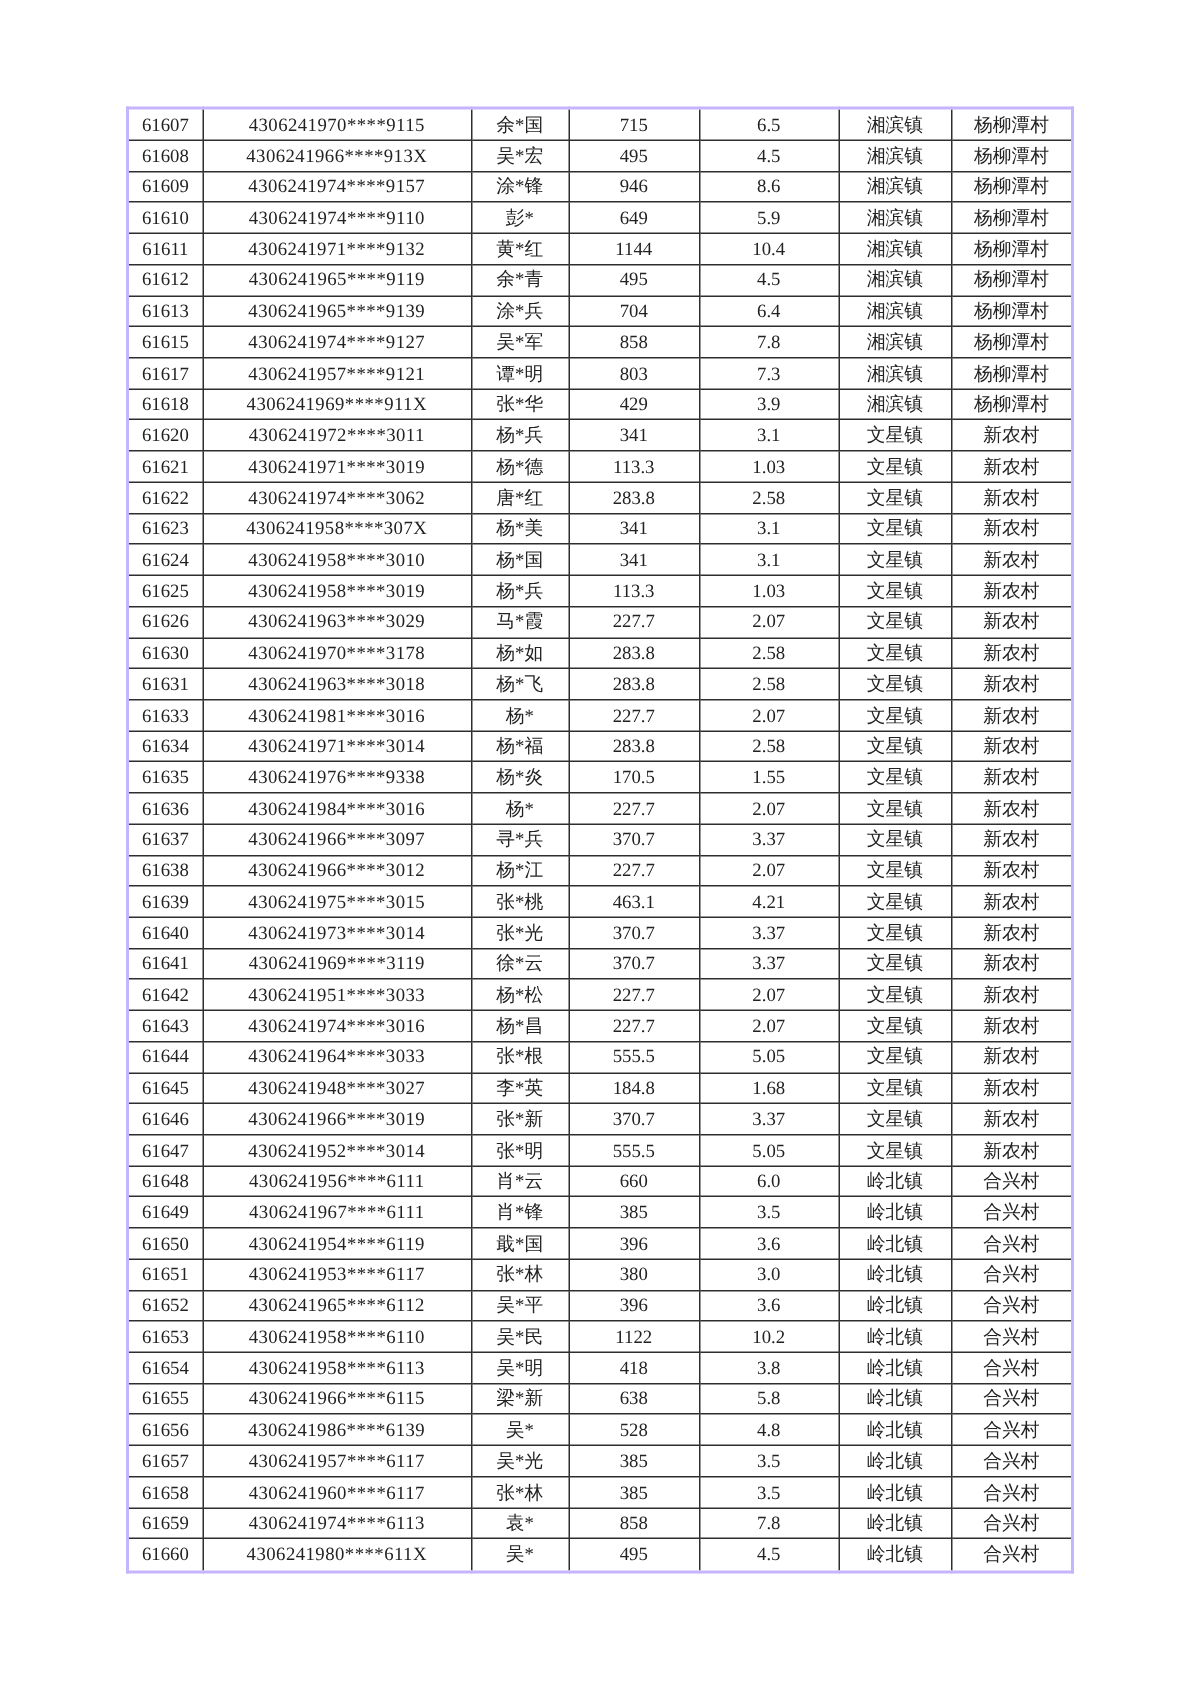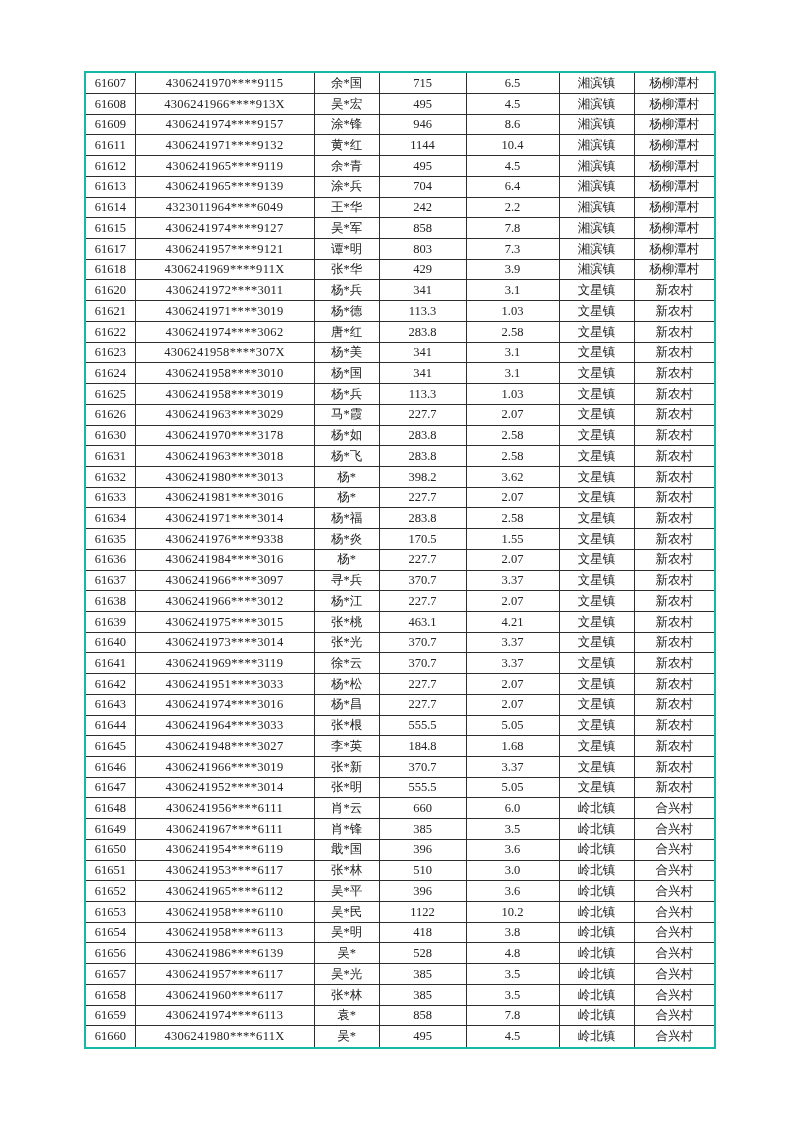--- a/index.html
+++ b/index.html
@@ -17,21 +17,21 @@
     overflow: hidden;
   }
   table.data-table {
     position: absolute;
     left: 84px;
     top: 71px;
     width: 630px;
     height: 978px;
     border-collapse: collapse;
     table-layout: fixed;
-    border: 2px solid #14b8a6;
+    border: 2px solid #c4b5fd;
   }
   table.data-table td {
     border: 1px solid #2e2e2e;
     text-align: center;
     vertical-align: middle;
     font-size: 12.5px;
     line-height: 1;
     color: #222222;
     padding: 0;
     overflow: hidden;
@@ -76,20 +76,29 @@
         <tr>
           <td class="col-serial">61609</td>
           <td class="col-id">4306241974****9157</td>
           <td class="col-name">涂*锋</td>
           <td class="col-amount">946</td>
           <td class="col-rate">8.6</td>
           <td class="col-town">湘滨镇</td>
           <td class="col-village">杨柳潭村</td>
         </tr>
         <tr>
+          <td class="col-serial">61610</td>
+          <td class="col-id">4306241974****9110</td>
+          <td class="col-name">彭*</td>
+          <td class="col-amount">649</td>
+          <td class="col-rate">5.9</td>
+          <td class="col-town">湘滨镇</td>
+          <td class="col-village">杨柳潭村</td>
+        </tr>
+        <tr>
           <td class="col-serial">61611</td>
           <td class="col-id">4306241971****9132</td>
           <td class="col-name">黄*红</td>
           <td class="col-amount">1144</td>
           <td class="col-rate">10.4</td>
           <td class="col-town">湘滨镇</td>
           <td class="col-village">杨柳潭村</td>
         </tr>
         <tr>
           <td class="col-serial">61612</td>
@@ -103,29 +112,20 @@
         <tr>
           <td class="col-serial">61613</td>
           <td class="col-id">4306241965****9139</td>
           <td class="col-name">涂*兵</td>
           <td class="col-amount">704</td>
           <td class="col-rate">6.4</td>
           <td class="col-town">湘滨镇</td>
           <td class="col-village">杨柳潭村</td>
         </tr>
         <tr>
-          <td class="col-serial">61614</td>
-          <td class="col-id">4323011964****6049</td>
-          <td class="col-name">王*华</td>
-          <td class="col-amount">242</td>
-          <td class="col-rate">2.2</td>
-          <td class="col-town">湘滨镇</td>
-          <td class="col-village">杨柳潭村</td>
-        </tr>
-        <tr>
           <td class="col-serial">61615</td>
           <td class="col-id">4306241974****9127</td>
           <td class="col-name">吴*军</td>
           <td class="col-amount">858</td>
           <td class="col-rate">7.8</td>
           <td class="col-town">湘滨镇</td>
           <td class="col-village">杨柳潭村</td>
         </tr>
         <tr>
           <td class="col-serial">61617</td>
@@ -220,29 +220,20 @@
         <tr>
           <td class="col-serial">61631</td>
           <td class="col-id">4306241963****3018</td>
           <td class="col-name">杨*飞</td>
           <td class="col-amount">283.8</td>
           <td class="col-rate">2.58</td>
           <td class="col-town">文星镇</td>
           <td class="col-village">新农村</td>
         </tr>
         <tr>
-          <td class="col-serial">61632</td>
-          <td class="col-id">4306241980****3013</td>
-          <td class="col-name">杨*</td>
-          <td class="col-amount">398.2</td>
-          <td class="col-rate">3.62</td>
-          <td class="col-town">文星镇</td>
-          <td class="col-village">新农村</td>
-        </tr>
-        <tr>
           <td class="col-serial">61633</td>
           <td class="col-id">4306241981****3016</td>
           <td class="col-name">杨*</td>
           <td class="col-amount">227.7</td>
           <td class="col-rate">2.07</td>
           <td class="col-town">文星镇</td>
           <td class="col-village">新农村</td>
         </tr>
         <tr>
           <td class="col-serial">61634</td>
@@ -394,21 +385,21 @@
           <td class="col-name">戢*国</td>
           <td class="col-amount">396</td>
           <td class="col-rate">3.6</td>
           <td class="col-town">岭北镇</td>
           <td class="col-village">合兴村</td>
         </tr>
         <tr>
           <td class="col-serial">61651</td>
           <td class="col-id">4306241953****6117</td>
           <td class="col-name">张*林</td>
-          <td class="col-amount">510</td>
+          <td class="col-amount">380</td>
           <td class="col-rate">3.0</td>
           <td class="col-town">岭北镇</td>
           <td class="col-village">合兴村</td>
         </tr>
         <tr>
           <td class="col-serial">61652</td>
           <td class="col-id">4306241965****6112</td>
           <td class="col-name">吴*平</td>
           <td class="col-amount">396</td>
           <td class="col-rate">3.6</td>
@@ -427,20 +418,29 @@
         <tr>
           <td class="col-serial">61654</td>
           <td class="col-id">4306241958****6113</td>
           <td class="col-name">吴*明</td>
           <td class="col-amount">418</td>
           <td class="col-rate">3.8</td>
           <td class="col-town">岭北镇</td>
           <td class="col-village">合兴村</td>
         </tr>
         <tr>
+          <td class="col-serial">61655</td>
+          <td class="col-id">4306241966****6115</td>
+          <td class="col-name">梁*新</td>
+          <td class="col-amount">638</td>
+          <td class="col-rate">5.8</td>
+          <td class="col-town">岭北镇</td>
+          <td class="col-village">合兴村</td>
+        </tr>
+        <tr>
           <td class="col-serial">61656</td>
           <td class="col-id">4306241986****6139</td>
           <td class="col-name">吴*</td>
           <td class="col-amount">528</td>
           <td class="col-rate">4.8</td>
           <td class="col-town">岭北镇</td>
           <td class="col-village">合兴村</td>
         </tr>
         <tr>
           <td class="col-serial">61657</td>

